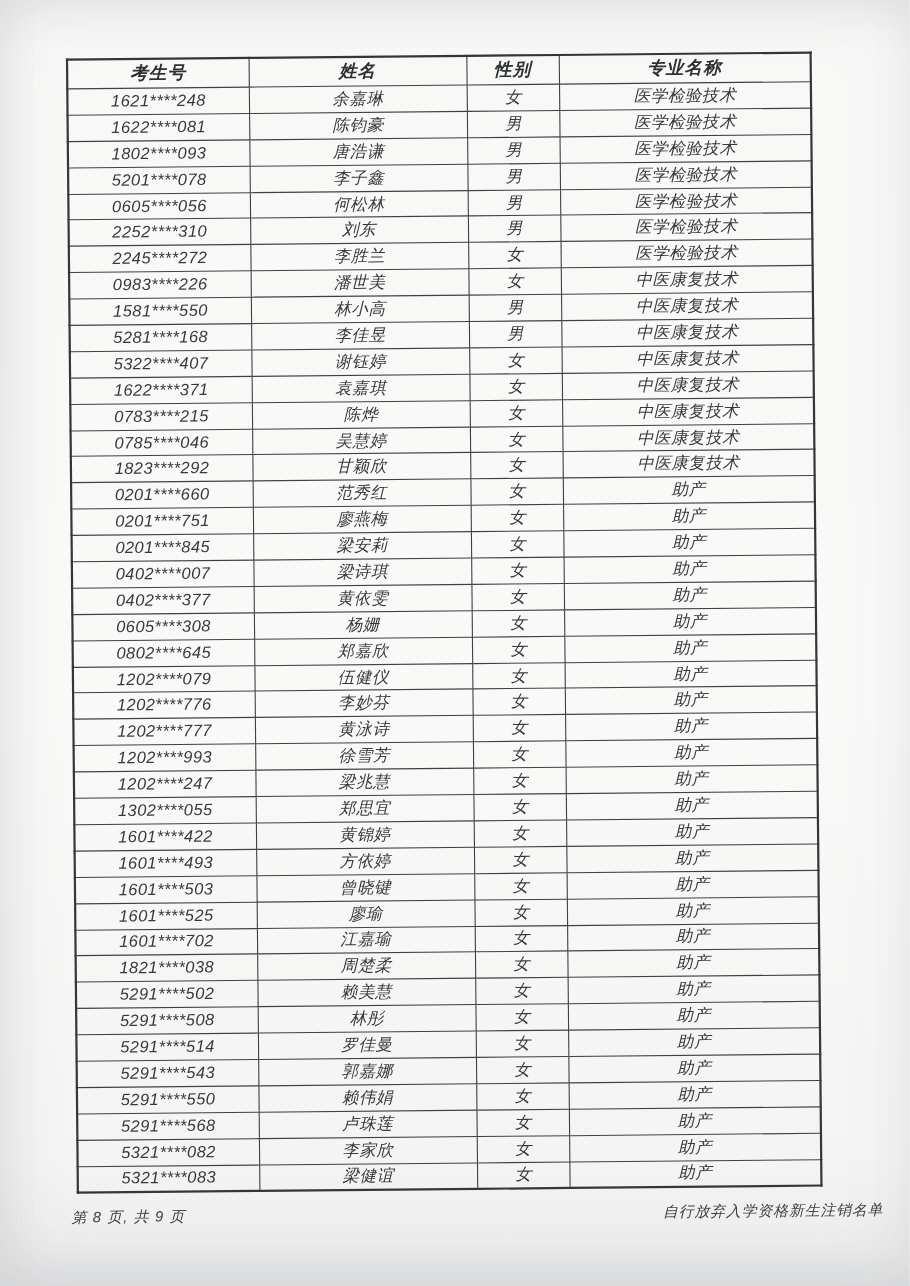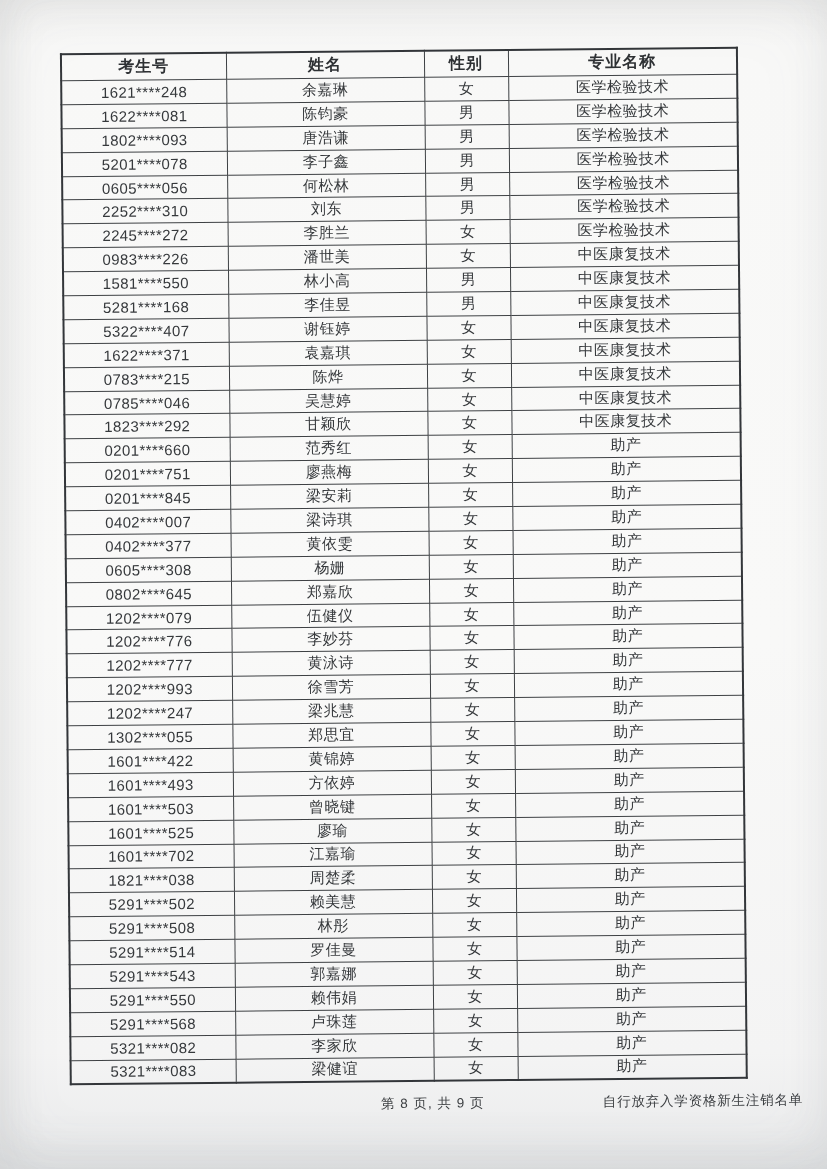--- a/index.html
+++ b/index.html
@@ -11,20 +11,21 @@
     background: #f7f7f6;
     font-family: "Liberation Sans", sans-serif;
   }
   
   .paper {
     position: relative;
     width: 827px;
     height: 1169px;
     background:
       linear-gradient(180deg, #f1f1f0 0%, #f8f8f7 4%, #f9f9f8 55%, #f4f4f4 90%, #e9eaeb 100%);
+    font-style: italic;
   }
   .paper::after {
     content: "";
     position: absolute;
     inset: 0;
     pointer-events: none;
     box-shadow:
       inset 0 0 70px rgba(120,120,125,0.08),
       inset 18px 0 35px rgba(120,120,125,0.05),
       inset 0 -22px 40px rgba(100,110,120,0.07);
@@ -84,21 +85,20 @@
 
   .footer {
     display: flex;
     align-items: baseline;
     margin-top: 13px;
     width: 690px;
     font-size: 13.5px;
     color: #3c3f42;
   }
   .footer .page-num {
-    margin-left: 316px;
     letter-spacing: 1px;
     white-space: nowrap;
   }
   .footer .doc-title {
     margin-left: auto;
     margin-right: -48px;
     letter-spacing: 0.8px;
     white-space: nowrap;
   }
 </style>

